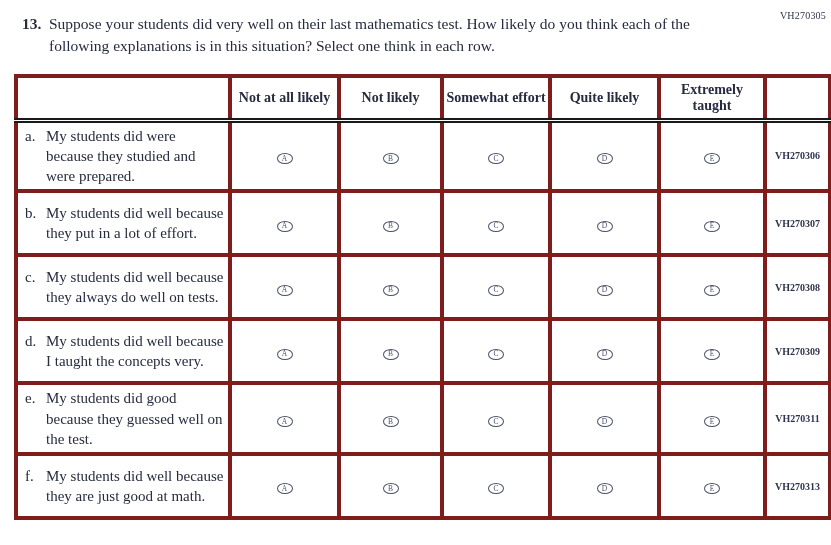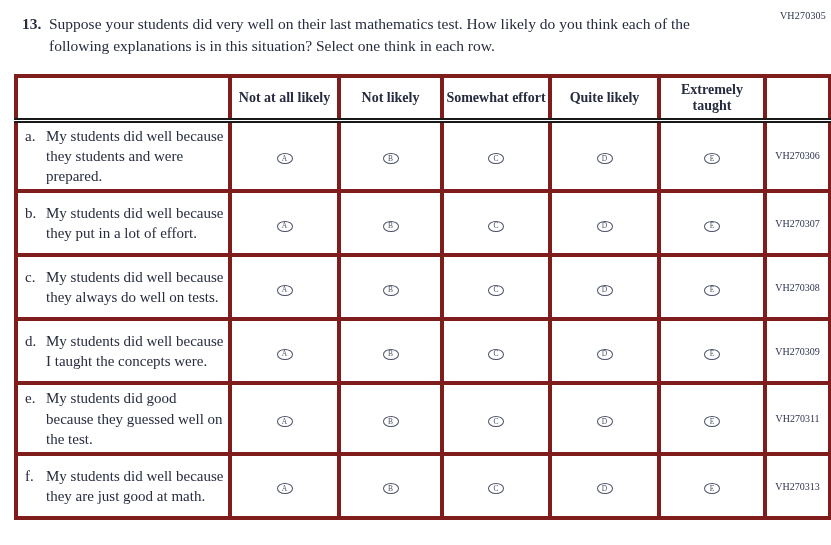--- a/index.html
+++ b/index.html
@@ -92,20 +92,21 @@
     color: #4a5068;
     cursor: pointer;
     user-select: none;
   }
   td.code {
     font-size: 10px;
     text-align: center;
     vertical-align: middle;
     padding: 0 1px;
     color: #2e3350;
+    font-weight: bold;
   }
   col.c-stmt { width: 214px; }
   col.c-opt1 { width: 109px; }
   col.c-opt2 { width: 103px; }
   col.c-opt3 { width: 108px; }
   col.c-opt4 { width: 109px; }
   col.c-opt5 { width: 106px; }
   col.c-code { width: 65px; }
 </style>
 </head>
@@ -137,21 +138,21 @@
       <th>Quite likely</th>
       <th>Extremely taught</th>
       <th></th>
     </tr>
   </thead>
   <tbody id="table-body">
       <tr>
         <td class="stmt">
           <span class="stmt-inner">
             <span>a.</span>
-            <span>My students did well because they students and were prepared.</span>
+            <span>My students did were because they studied and were prepared.</span>
           </span>
         </td>
         <td class="opt"><span class="bubble">A</span></td>
         <td class="opt"><span class="bubble">B</span></td>
         <td class="opt"><span class="bubble">C</span></td>
         <td class="opt"><span class="bubble">D</span></td>
         <td class="opt"><span class="bubble">E</span></td>
         <td class="code">VH270306</td>
       </tr>
       <tr>
@@ -179,21 +180,21 @@
         <td class="opt"><span class="bubble">B</span></td>
         <td class="opt"><span class="bubble">C</span></td>
         <td class="opt"><span class="bubble">D</span></td>
         <td class="opt"><span class="bubble">E</span></td>
         <td class="code">VH270308</td>
       </tr>
       <tr>
         <td class="stmt">
           <span class="stmt-inner">
             <span>d.</span>
-            <span>My students did well because I taught the concepts were.</span>
+            <span>My students did well because I taught the concepts very.</span>
           </span>
         </td>
         <td class="opt"><span class="bubble">A</span></td>
         <td class="opt"><span class="bubble">B</span></td>
         <td class="opt"><span class="bubble">C</span></td>
         <td class="opt"><span class="bubble">D</span></td>
         <td class="opt"><span class="bubble">E</span></td>
         <td class="code">VH270309</td>
       </tr>
       <tr>

